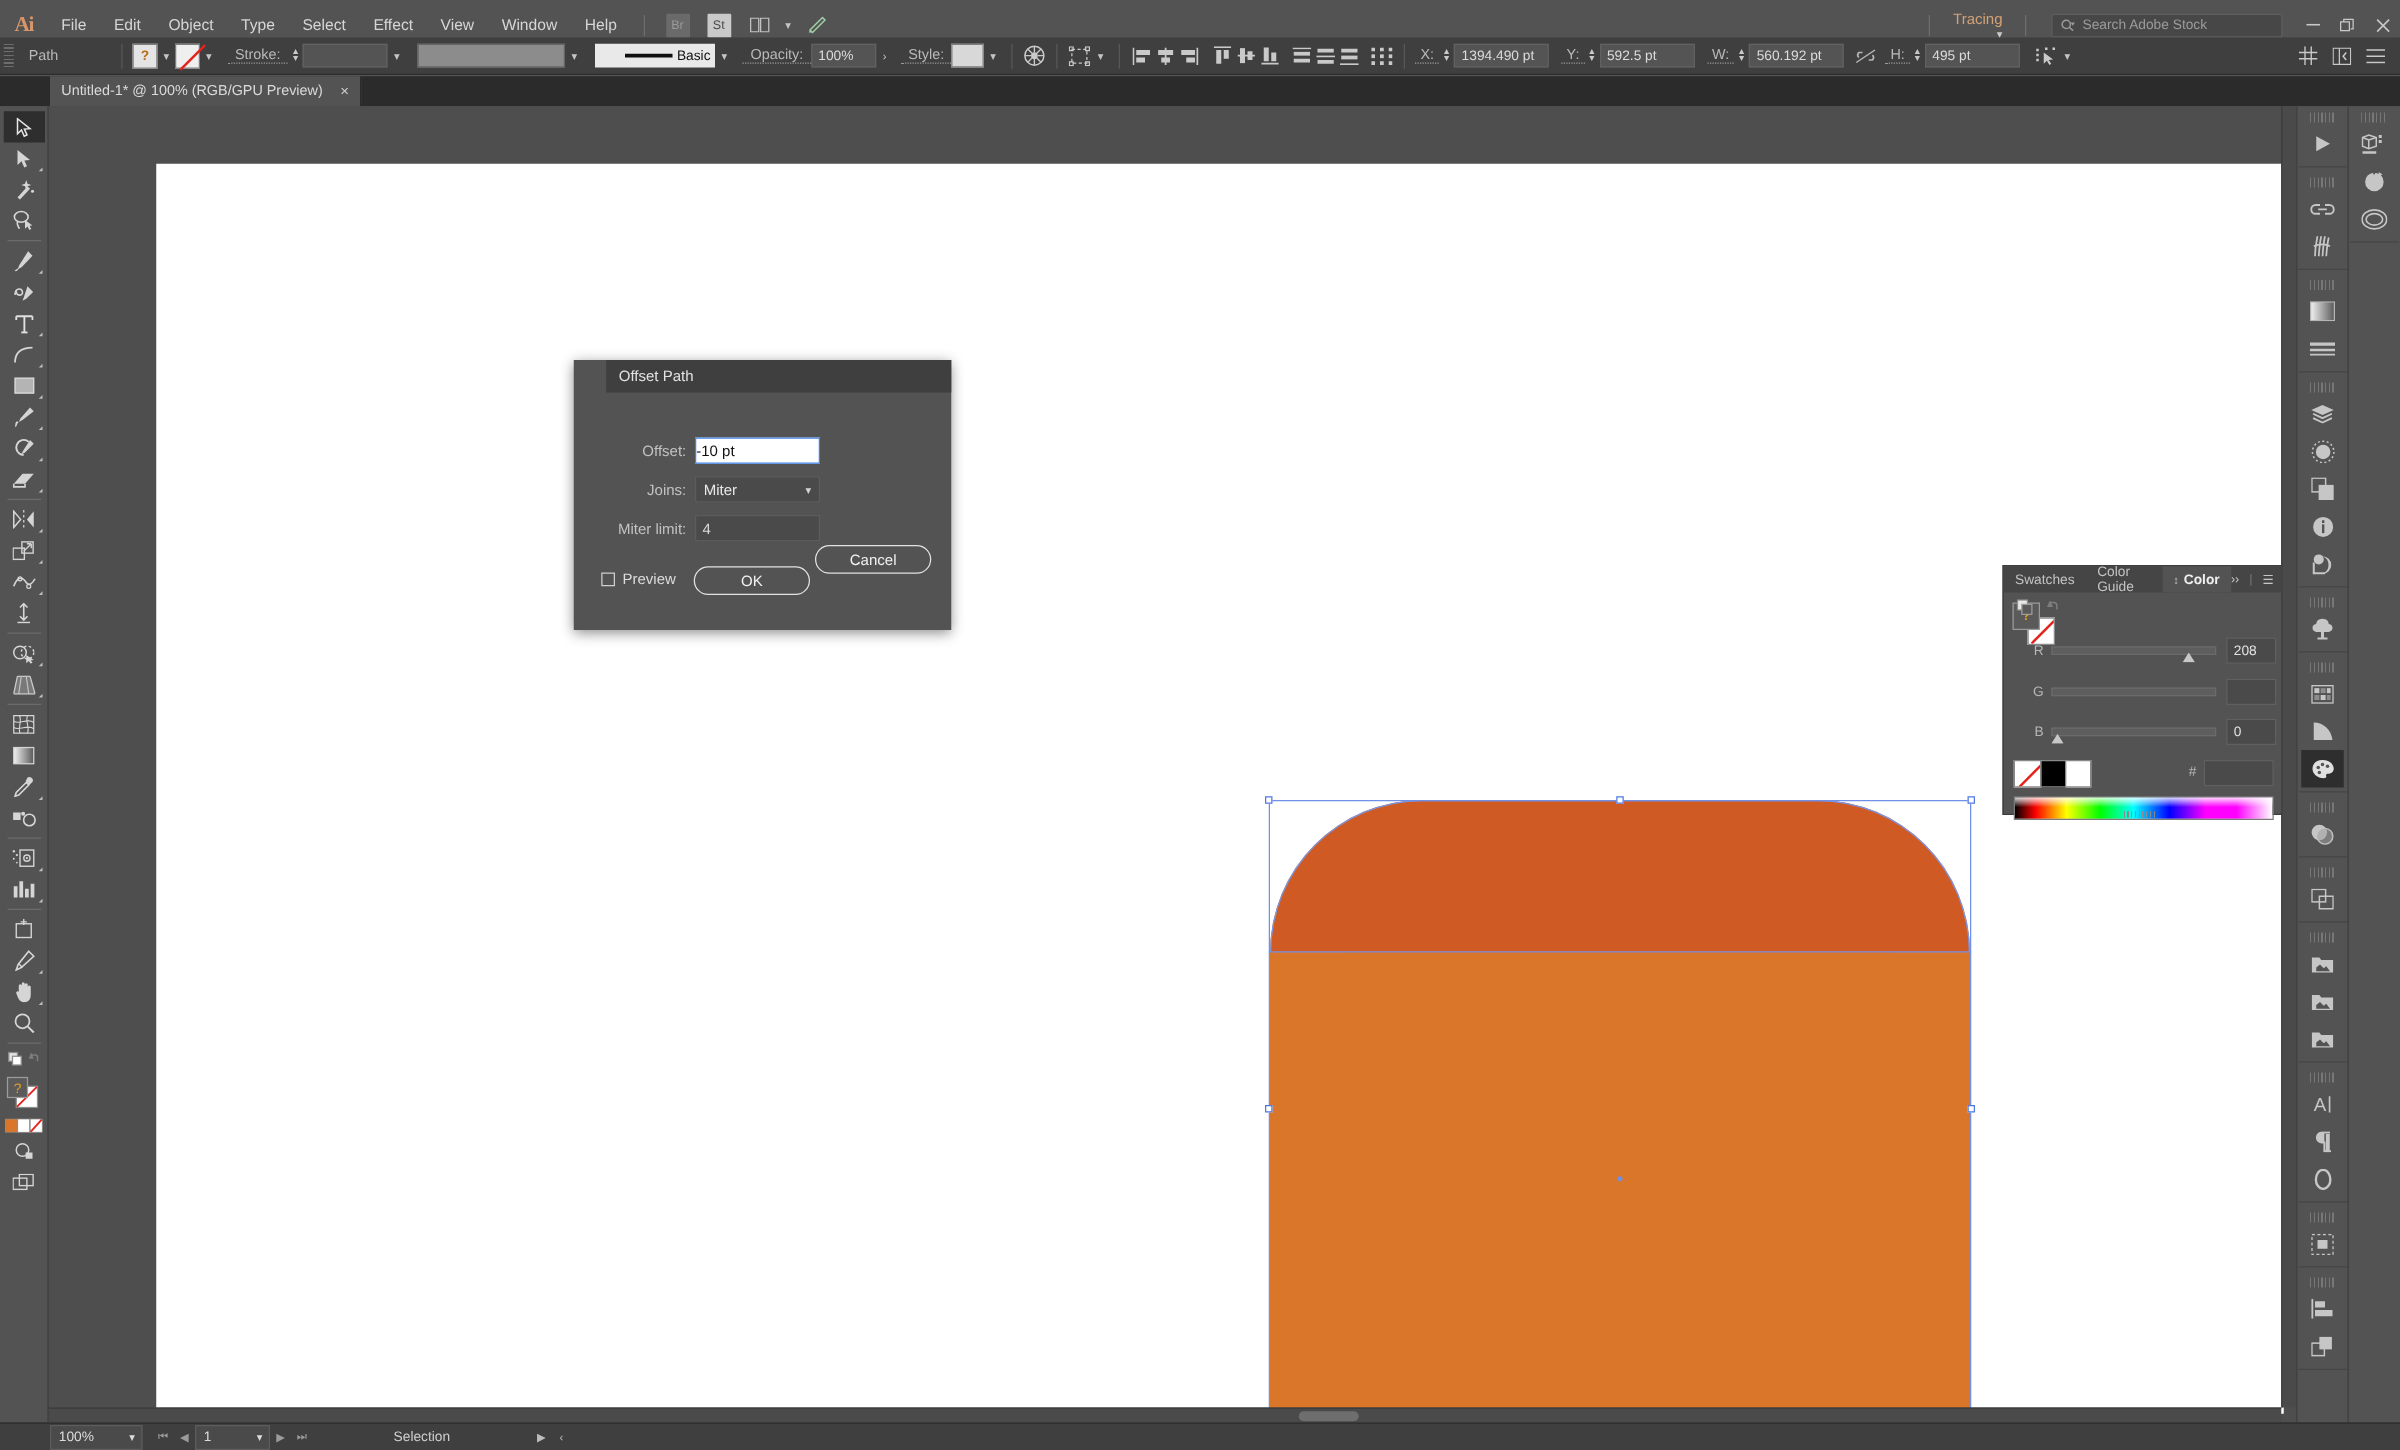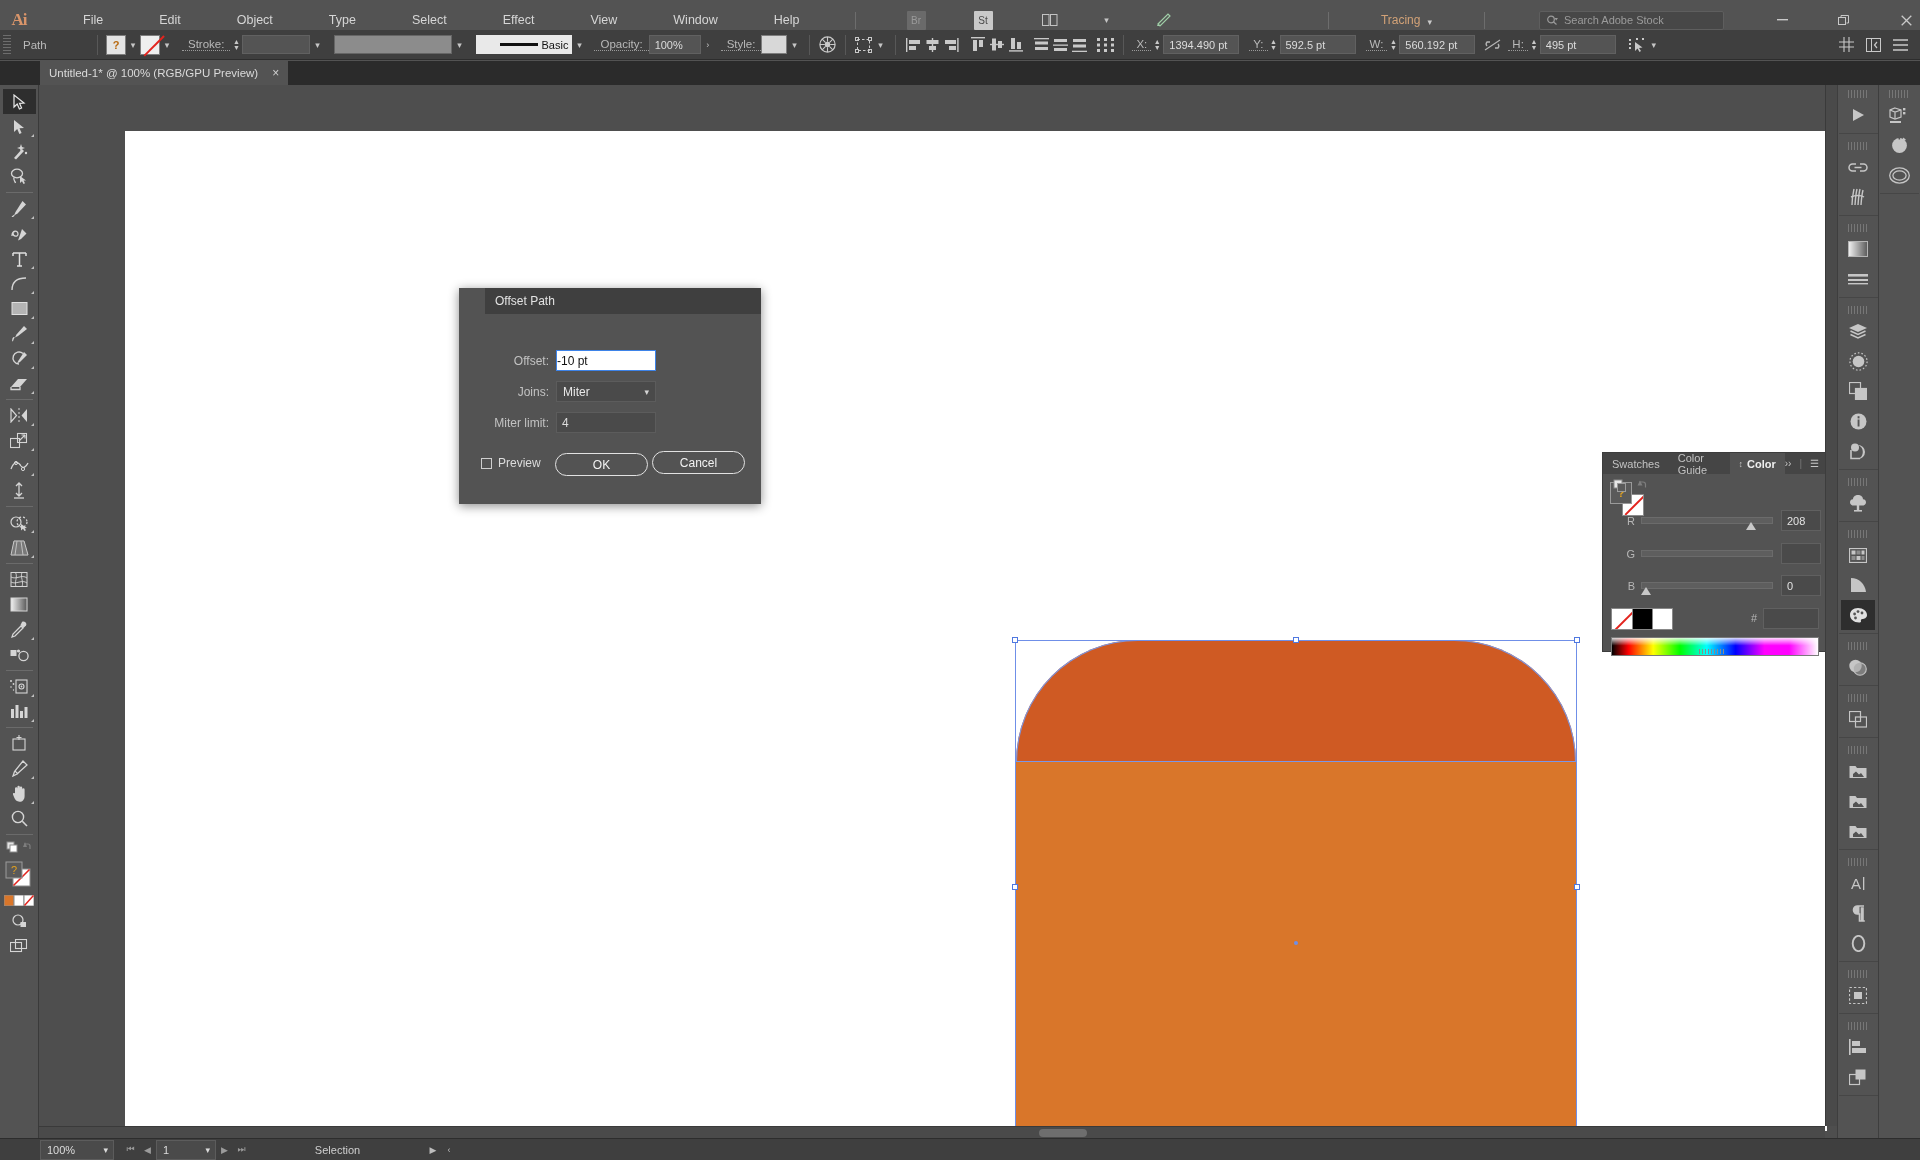--- a/index.html
+++ b/index.html
@@ -8,21 +8,21 @@
     background: #535353;
     font-family: "Liberation Sans", sans-serif;
     overflow: hidden;
     -webkit-font-smoothing: antialiased;
   }
   .app { position: relative; width: 1920px; height: 1160px; background: #535353; }
 
   
   .menubar {
     position: absolute; top: 0; left: 0; width: 1920px; height: 40px;
-    background: #535353; display: flex; align-items: center; gap: 34px;
+    background: #535353; display: flex; align-items: center;
   }
   .ai-logo {
     width: 38px; text-align: center; color: #d9956a; font-size: 17px;
     font-weight: bold; font-family: "Liberation Serif", serif; letter-spacing: -1px;
   }
   .menu-item {
     color: #d6d6d6; font-size: 12.5px; padding: 0 11px; line-height: 30px;
     cursor: default; white-space: nowrap;
   }
   .mb-sep { width: 1px; height: 17px; background: #6d6d6d; margin: 0 10px; }
@@ -30,21 +30,21 @@
     width: 19px; height: 19px; background: #6a6a6a; color: #9a9a9a;
     font-size: 10px; display: flex; align-items: center; justify-content: center;
     margin: 0 7px; border-radius: 1px;
   }
   .sq-btn.lite { background: #c9c9c9; color: #4a4a4a; }
   .tb-icon {
     width: 24px; height: 20px; display: flex; align-items: center;
     justify-content: center; color: #c3c3c3; margin: 0 4px;
   }
   .spacer { flex: 1; }
-  .tracing-box { display: flex; align-items: flex-end; color: #d2a277; font-size: 12px; padding: 0 8px;}
+  .tracing-box { display: flex; align-items: flex-end; color: #d2a277; font-size: 12px; padding: 0 8px; flex-direction: column;}
   .tracing-box .cv { margin-left: 7px; font-size: 9px; color: #c9c9c9;}
   .search-box {
     width: 185px; height: 19px; background: #474747; border: 1px solid #5e5e5e;
     border-radius: 2px; display: flex; align-items: center; padding: 0 6px;
     color: #9b9b9b; font-size: 11px; margin: 0 10px;
   }
   .search-box .mag { margin-right: 5px; display:flex; }
   .wbtn {
     width: 28px; height: 30px; display: flex; align-items: center;
     justify-content: center; color: #c9c9c9; font-size: 11px;
@@ -1063,21 +1063,21 @@
         <span class="flab">Miter limit:</span>
         <span class="fro">4</span>
       </div>
       <div class="frow" style="left:22px; top:142px;">
         <span class="cb"></span>
         <span class="prevlab">Preview</span>
       </div>
       <div class="frow" style="left:96px; top:139px;">
         <span class="dbtn">OK</span>
       </div>
-      <div class="frow" style="left:193px; top:137px;">
+      <div class="frow" style="left:193px; top:122px;">
         <span class="dbtn">Cancel</span>
       </div>
     </div>
   </div>
 
   <div class="statusbar">
     <div class="sb-zoom">
       <span>100%</span>
       <span class="cv">▾</span>
     </div>

